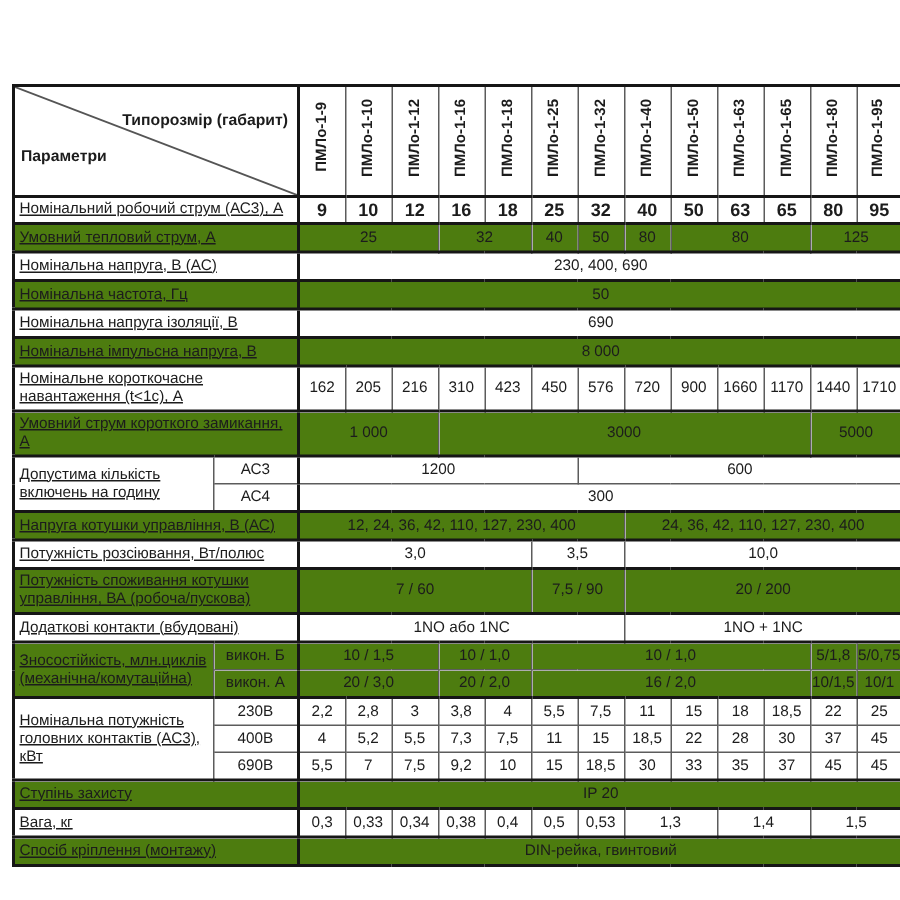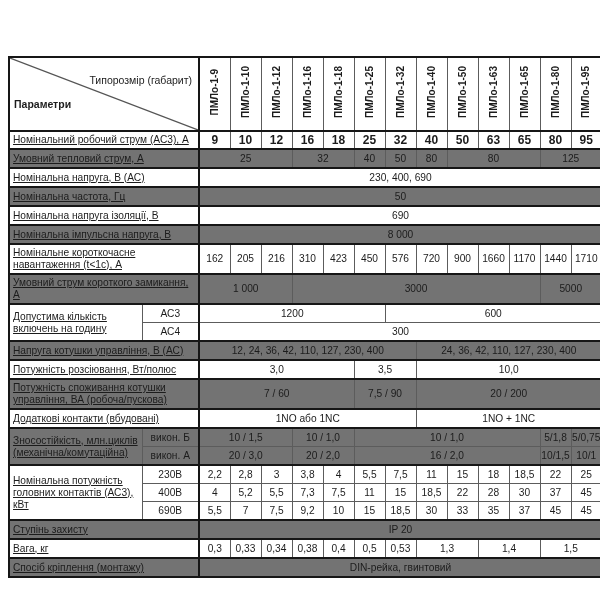--- a/index.html
+++ b/index.html
@@ -7,33 +7,33 @@
     width:600px; height:600px; background:#ffffff;
     font-family:"Liberation Sans","DejaVu Sans",sans-serif;
     color:#1c1c1c; position:relative; overflow:hidden;
   }
   .page { position:absolute; top:56px; left:8px; }
   table.spec {
     border-collapse:collapse; table-layout:fixed; width:592px;
     border:2px solid #161616;
   }
   th, td { border:1px solid #5c5c5c; font-weight:normal; overflow:hidden; }
-  .shade { background:#737373;margin-top:18px; }
+  .shade { background:#4d7c0f;margin-top:18px; }
 
   
   thead th.rot { height:72px; vertical-align:middle; text-align:center;
                  border-bottom:2px solid #161616; padding:0; }
   thead th.rot span {
     writing-mode:vertical-rl; transform:rotate(180deg);
     font-weight:bold; font-size:10px; line-height:1; display:inline-block;
     white-space:nowrap;
   }
   th.corner { border-right:2px solid #161616; border-bottom:2px solid #161616;
               position:relative; padding:0; }
-  .corner-top { position:absolute; top:16px; right:6px; font-size:10.5px; font-weight:normal; }
+  .corner-top { position:absolute; top:16px; right:6px; font-size:10.5px; font-weight:bold; }
   .corner-bottom { position:absolute; bottom:20px; left:4px; font-size:10.5px; font-weight:bold; }
   .diag { position:absolute; top:0; left:0; width:100%; height:100%; }
 
   
   th.param { text-align:left; padding:2px 3px; font-size:10.2px; line-height:12px;
              vertical-align:middle;text-decoration:underline; }
   td.sub   { text-align:center; font-size:10.2px; padding:2px 7px; line-height:12px; }
   td.val   { text-align:center; font-size:10.2px; padding:2.5px 0; line-height:12px; }
   .lastlbl { border-right:2px solid #161616 !important; }
   tr.group-start > th, tr.group-start > td { border-top:2px solid #161616; }

